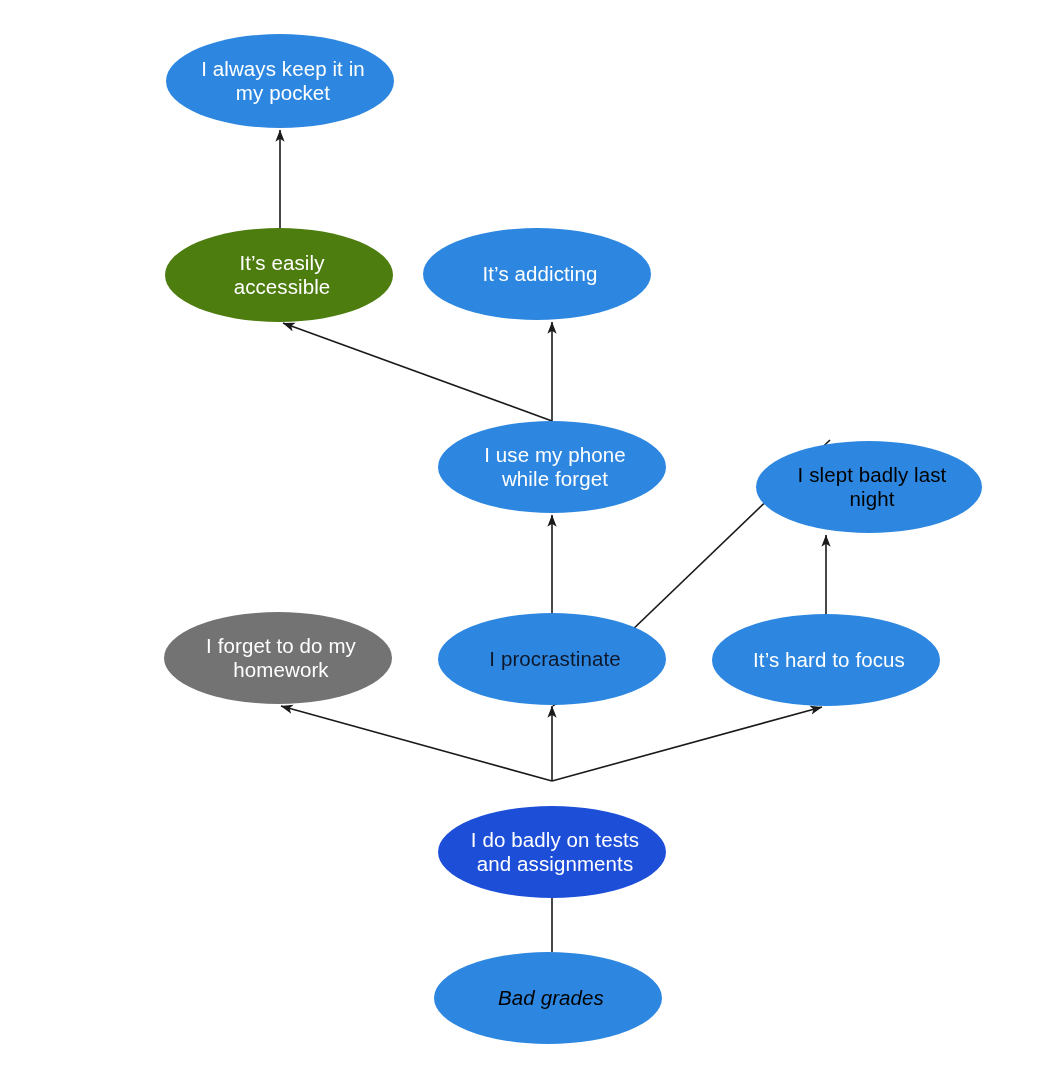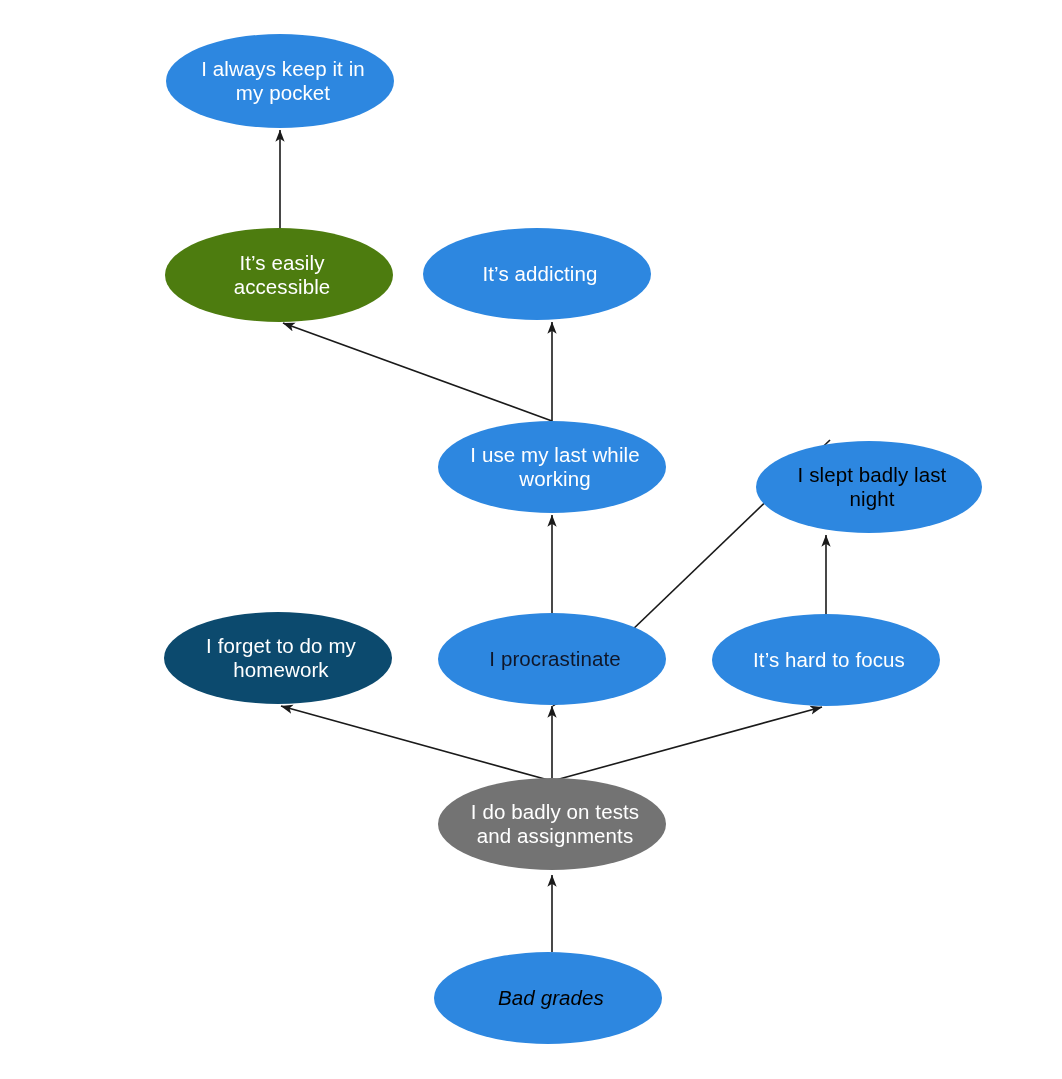--- a/index.html
+++ b/index.html
@@ -81,35 +81,35 @@
       <div class="node" style="left: 166px; top: 34px; width: 228px; height: 94px; background: rgb(45, 135, 224); color: rgb(255, 255, 255);">
         <span class="node-label">I always keep it in my pocket</span>
       </div>
       <div class="node" style="left: 165px; top: 228px; width: 228px; height: 94px; background: #4d7c0f; color: rgb(255, 255, 255);">
         <span class="node-label">It’s easily accessible</span>
       </div>
       <div class="node" style="left: 423px; top: 228px; width: 228px; height: 92px; background: rgb(45, 135, 224); color: rgb(255, 255, 255);">
         <span class="node-label">It’s addicting</span>
       </div>
       <div class="node" style="left: 438px; top: 421px; width: 228px; height: 92px; background: rgb(45, 135, 224); color: rgb(255, 255, 255);">
-        <span class="node-label">I use my last while working</span>
+        <span class="node-label">I use my phone while forget</span>
       </div>
       <div class="node" style="left: 756px; top: 441px; width: 226px; height: 92px; background: rgb(45, 135, 224); color: #000000;">
         <span class="node-label">I slept badly last night</span>
       </div>
-      <div class="node" style="left: 164px; top: 612px; width: 228px; height: 92px; background: #0c4a6e; color: rgb(255, 255, 255);">
+      <div class="node" style="left: 164px; top: 612px; width: 228px; height: 92px; background: #737373; color: rgb(255, 255, 255);">
         <span class="node-label">I forget to do my homework</span>
       </div>
       <div class="node" style="left: 438px; top: 613px; width: 228px; height: 92px; background: rgb(45, 135, 224); color: #0f172a;">
         <span class="node-label">I procrastinate</span>
       </div>
       <div class="node" style="left: 712px; top: 614px; width: 228px; height: 92px; background: rgb(45, 135, 224); color: rgb(255, 255, 255);">
         <span class="node-label">It’s hard to focus</span>
       </div>
-      <div class="node" style="left: 438px; top: 778px; width: 228px; height: 92px; background: #737373; color: rgb(255, 255, 255);">
+      <div class="node" style="left: 438px; top: 806px; width: 228px; height: 92px; background: #1d4ed8; color: rgb(255, 255, 255);">
         <span class="node-label">I do badly on tests and assignments</span>
       </div>
       <div class="node" style="left: 434px; top: 952px; width: 228px; height: 92px; background: rgb(45, 135, 224); color: #000000; font-style: italic;">
         <span class="node-label">Bad grades</span>
       </div>
     </div>
 
 </div>
 
 </body></html>

